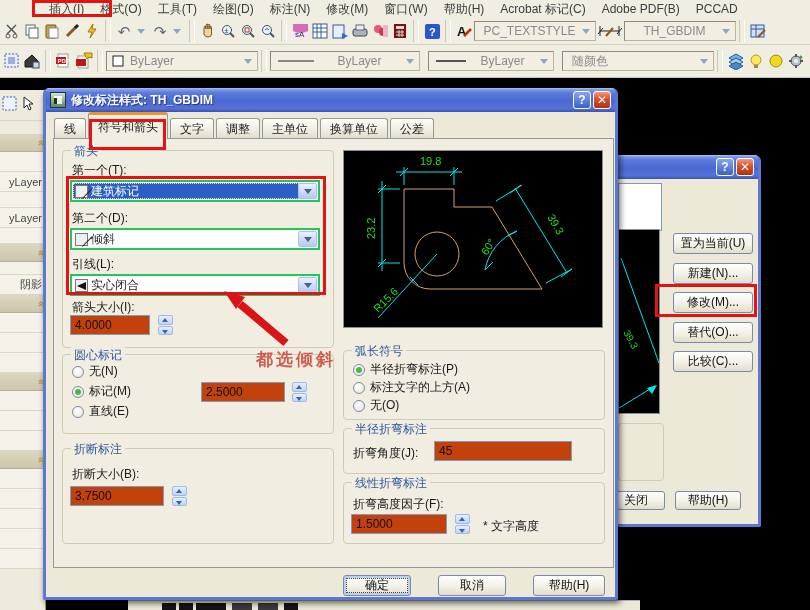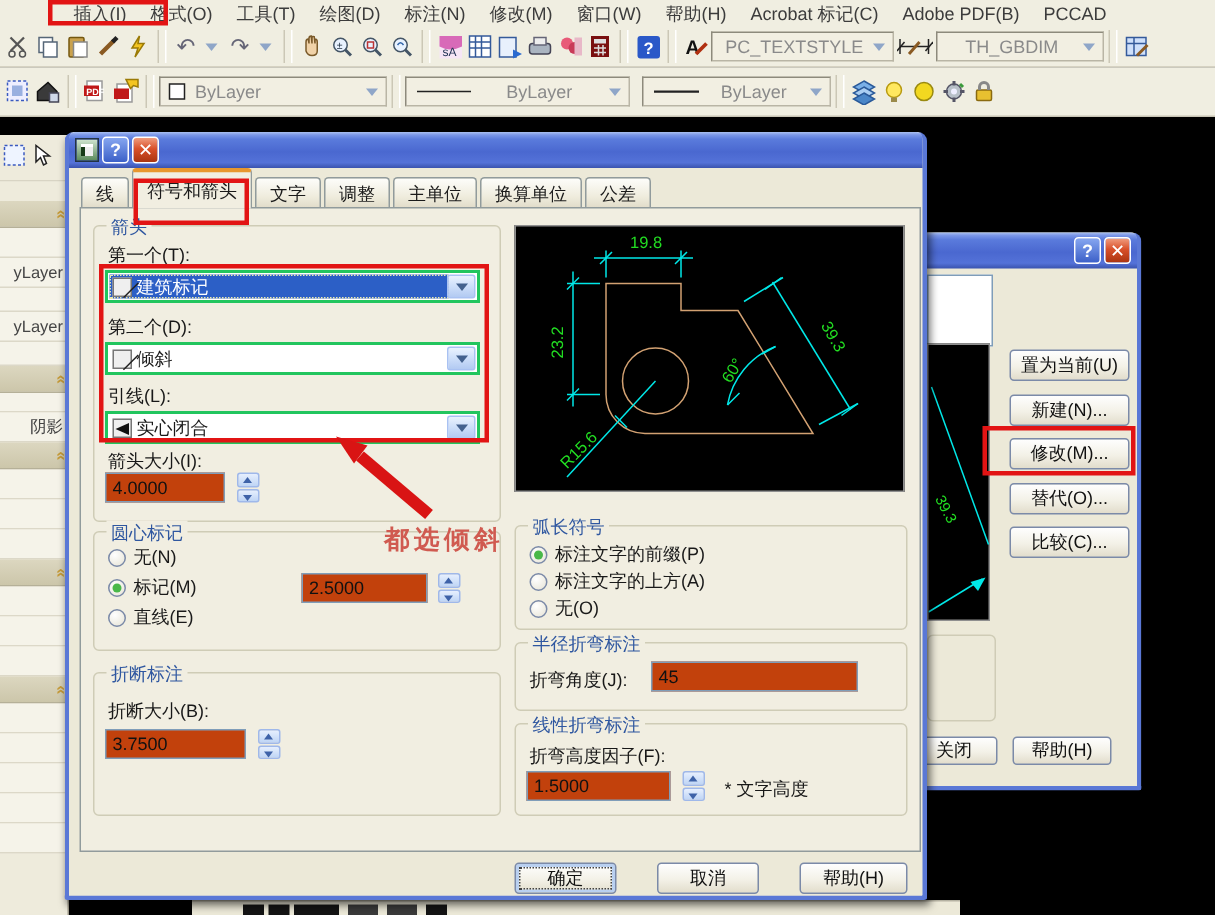--- a/index.html
+++ b/index.html
@@ -304,20 +304,24 @@
       <span class="cv">ByLayer</span>
       <span class="dchev"></span>
     </div>
     <div class="tcombo" style="width:126px;margin-left:8px">
       <svg width="34" height="10">
           <line x1="2" y1="5" x2="32" y2="5" stroke="#222" stroke-width="1.5"></line>
         </svg>
       <span class="cv">ByLayer</span>
       <span class="dchev"></span>
     </div>
+    <div class="tcombo" style="width:152px;margin-left:8px">
+      <span class="cv" style="text-align:left;padding-left:4px">随颜色</span>
+      <span class="dchev"></span>
+    </div>
     <span class="sep"></span>
     <span class="ti">
         <svg width="18" height="18">
           <polygon points="9,2 16,6 9,10 2,6" fill="#7ab0e8" stroke="#2a5a9a"></polygon>
           <polygon points="9,6 16,10 9,14 2,10" fill="#aacef2" stroke="#2a5a9a"></polygon>
           <polygon points="9,10 16,14 9,18 2,14" fill="#4a86c8" stroke="#2a5a9a"></polygon>
         </svg>
       </span>
     <span class="ti">
         <svg width="16" height="16">
@@ -446,20 +450,21 @@
     <span class="sb" style="left:104px;width:20px;background:#3a3a3a"></span>
     <span class="sb" style="left:130px;width:20px;background:#3a3a3a"></span>
     <span class="sb" style="left:156px;width:14px"></span>
   </div>
 
   <div class="dlg" style="left:43px;top:88px;width:575px;height:512px;z-index:20">
     <div class="tbar">
       <span class="appico">
           <i></i>
         </span>
+      <span class="ttl">修改标注样式: TH_GBDIM</span>
       <span class="cbtn">?</span>
       <span class="cbtn x">✕</span>
     </div>
 
     <div class="tabs">
       <div class="tab">
           <span>线</span>
         </div>
       <div class="tab active">
           <span>符号和箭头</span>
@@ -597,21 +602,21 @@
           <text x="0" y="0" transform="translate(34 162) rotate(-45)">R15.6</text>
         </g>
       </svg>
     </div>
 
     <div class="grp" style="left:297px;top:262px;width:262px;height:70px">
       <span class="gt">弧长符号</span>
     </div>
     <div class="rrow" style="left:307px;top:274px">
       <span class="rb on"></span>
-        <span>标注文字的前缀(P)</span>
+        <span>半径折弯标注(P)</span>
     </div>
     <div class="rrow" style="left:307px;top:292px">
       <span class="rb"></span>
         <span>标注文字的上方(A)</span>
     </div>
     <div class="rrow" style="left:307px;top:310px">
       <span class="rb"></span>
         <span>无(O)</span>
     </div>
 

